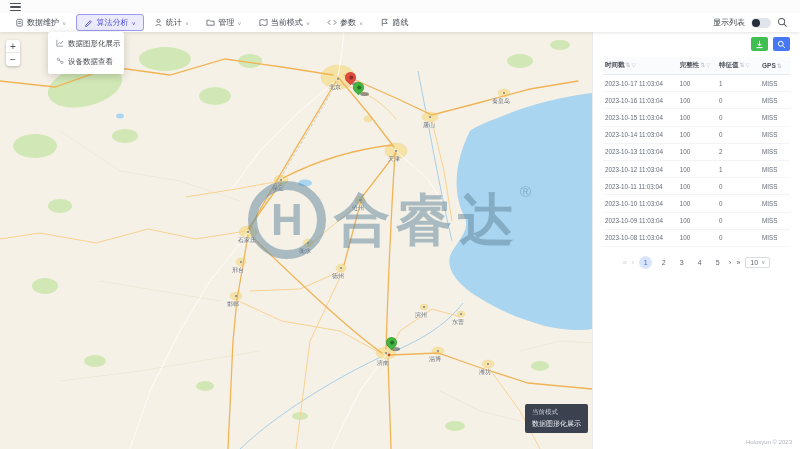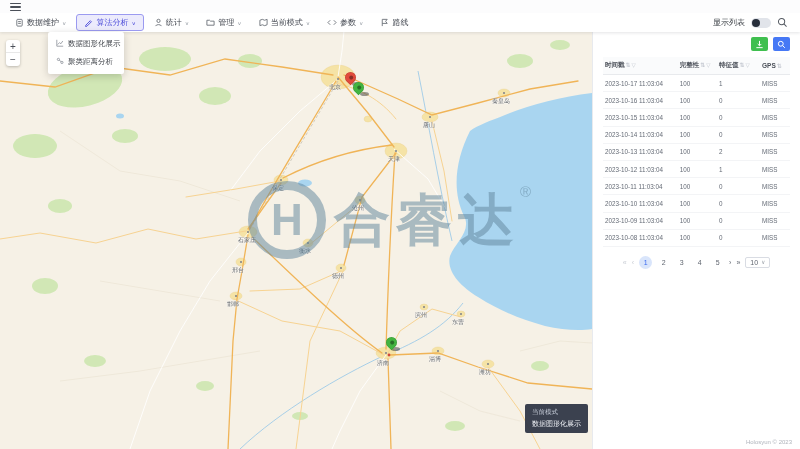--- a/index.html
+++ b/index.html
@@ -187,21 +187,21 @@
             <path d="M2 7 L4.5 4.5 L6 6 L8.5 2.5" stroke="#8a8f98" stroke-width="1" fill="none"></path>
           </svg></span>
       <span>数据图形化展示</span>
     </div>
     <div class="dropdown-item">
       <span><svg width="8" height="8" viewBox="0 0 10 10">
             <circle cx="3" cy="3" r="1.4" fill="none" stroke="#8a8f98" stroke-width="1"></circle>
             <circle cx="7.4" cy="6.8" r="1.4" fill="none" stroke="#8a8f98" stroke-width="1"></circle>
             <line x1="4" y1="4" x2="6.4" y2="5.8" stroke="#8a8f98" stroke-width="1"></line>
           </svg></span>
-      <span>聚类距离分析</span>
+      <span>设备数据查看</span>
     </div>
   </div>
 
   <div class="map-area">
     <svg class="basemap" width="592" height="418" viewBox="0 0 592 418">
       <rect x="0" y="0" width="592" height="418" fill="#f6f1e6"></rect>
 
       <path d="M470 100 C455 130 452 160 464 185 C472 200 455 212 450 225 C446 240 460 255 478 266 C500 280 520 288 545 295 C562 299 580 300 592 298 L592 62 C560 66 530 74 505 84 C490 90 478 94 470 100 Z" fill="#a9d5f0"></path>
 
       <g fill="#cde7b0" opacity="0.9">

